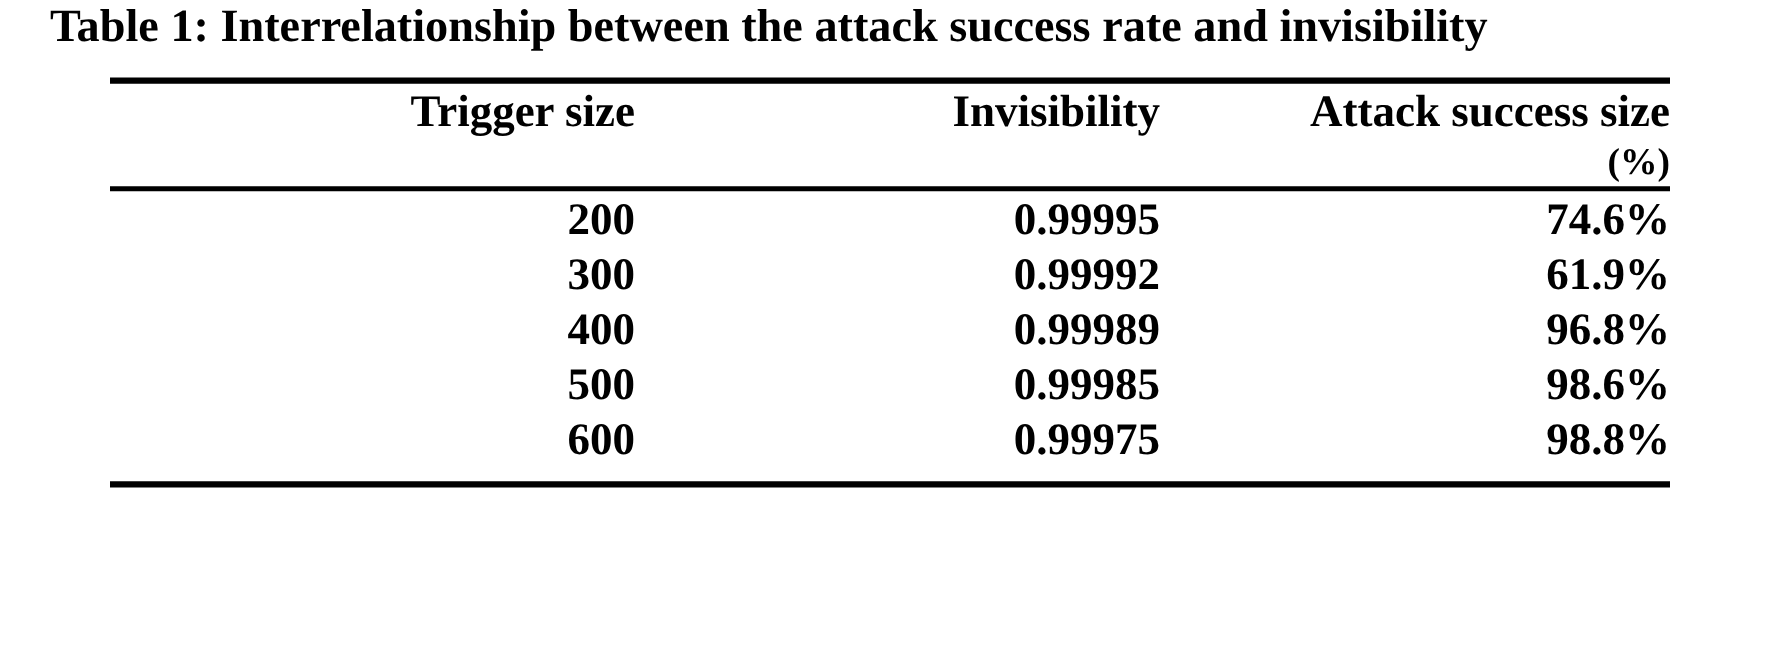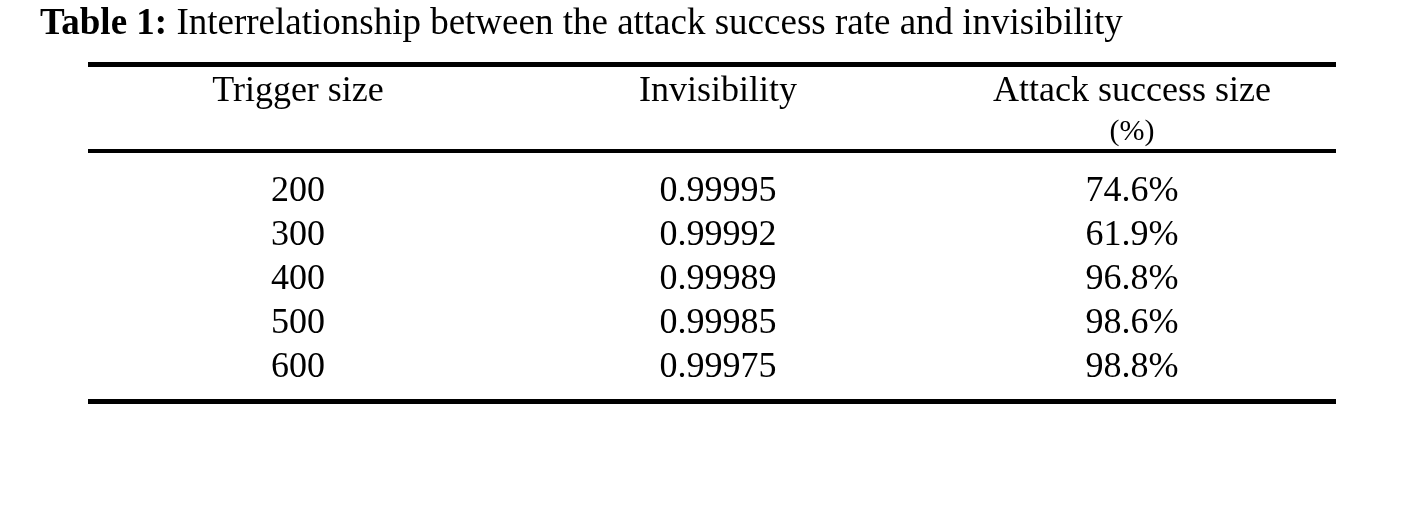--- a/index.html
+++ b/index.html
@@ -27,36 +27,36 @@
     width: 1405px;
     font-size: 37px;
     line-height: 44px;
     white-space: nowrap;
   }
   .caption .caption-label {
     font-weight: bold;
     margin-left: 32px;
   }
   .caption .caption-text {
-    font-weight: normal;
+    font-weight: bold;
     text-align: center;
   }
   table.data-table {
     position: absolute;
     left: 88px;
     top: 62px;
     width: 1248px;
     border-collapse: collapse;
     font-size: 36px;
   }
   table.data-table td, table.data-table th {
-    text-align: center;
+    text-align: right;
     vertical-align: top;
     padding: 0;
-    font-weight: normal;
+    font-weight: bold;
   }
   
   .col-trigger { width: 420px; }
   .col-invis   { width: 420px; }
   .col-asr     { width: 408px; }
 
   
   tr.rule-top > td {
     border-top: 5px solid #000;
   }
@@ -78,21 +78,20 @@
     display: block;
     font-size: 30px;
     line-height: 38px;
   }
   .body-row td {
     padding-top: 9px;
     padding-bottom: 9px;
     line-height: 44px;
   }
   .body-row.first-body td {
-    padding-top: 14px;
   }
   .body-row.last-body td {
     padding-bottom: 12px;
   }
   .spacer-cell {
     height: 0;
     line-height: 0;
     font-size: 0;
   }
 </style>

